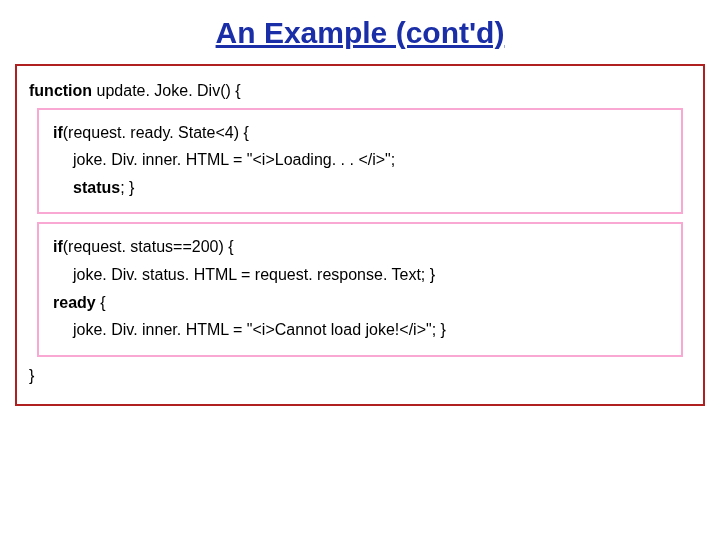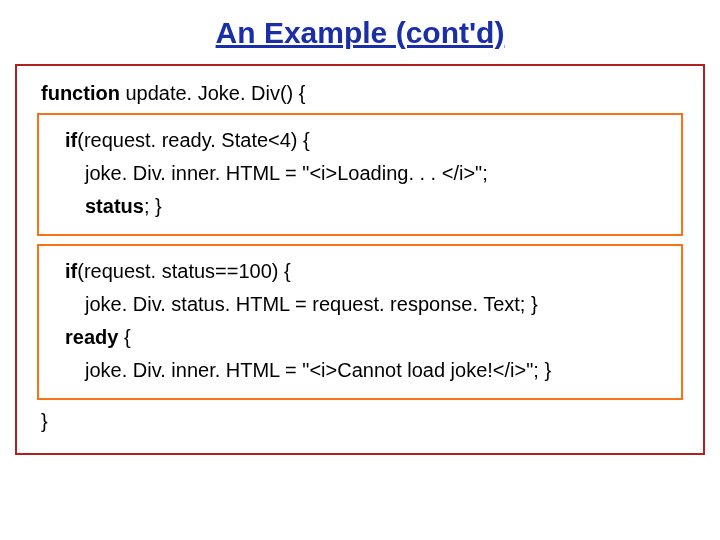--- a/index.html
+++ b/index.html
@@ -27,28 +27,28 @@
     margin-top: 16px;
     margin-bottom: 14px;
   }
   .outer-box {
     margin: 0 15px;
     border: 2px solid #b02020;
     padding: 8px 8px 12px 8px;
     box-sizing: border-box;
   }
   .inner-box {
-    border: 2px solid #f97316;
+    border: 2px solid #f9a8d4;
     margin: 6px 12px 8px 12px;
     padding: 6px 10px 8px 10px;
   }
   .line {
-    font-size: 20px;
+    font-size: 16px;
     line-height: 1.35;
-    margin: 6px 16px;
+    margin: 6px 4px;
   }
   .kw { font-weight: bold; }
   .pad1 { padding-left: 20px; }
 </style>
 </head>
 <body>
 <div class="slide">
 
   <div class="title">An Example (cont'd)</div>
 
@@ -62,21 +62,21 @@
         <span class="kw">if</span><span>(request. ready. State&lt;4) {</span>
       </div>
       <div class="line pad1">joke. Div. inner. HTML = "&lt;i&gt;Loading. . . &lt;/i&gt;";</div>
       <div class="line pad1">
         <span class="kw">status</span><span>; }</span>
       </div>
     </div>
 
     <div class="inner-box">
       <div class="line">
-        <span class="kw">if</span><span>(request. status==100) {</span>
+        <span class="kw">if</span><span>(request. status==200) {</span>
       </div>
       <div class="line pad1">joke. Div. status. HTML = request. response. Text; }</div>
       <div class="line">
         <span class="kw">ready</span><span> {</span>
       </div>
       <div class="line pad1">joke. Div. inner. HTML = "&lt;i&gt;Cannot load joke!&lt;/i&gt;"; }</div>
     </div>
 
     <div class="line">}</div>
   </div>

